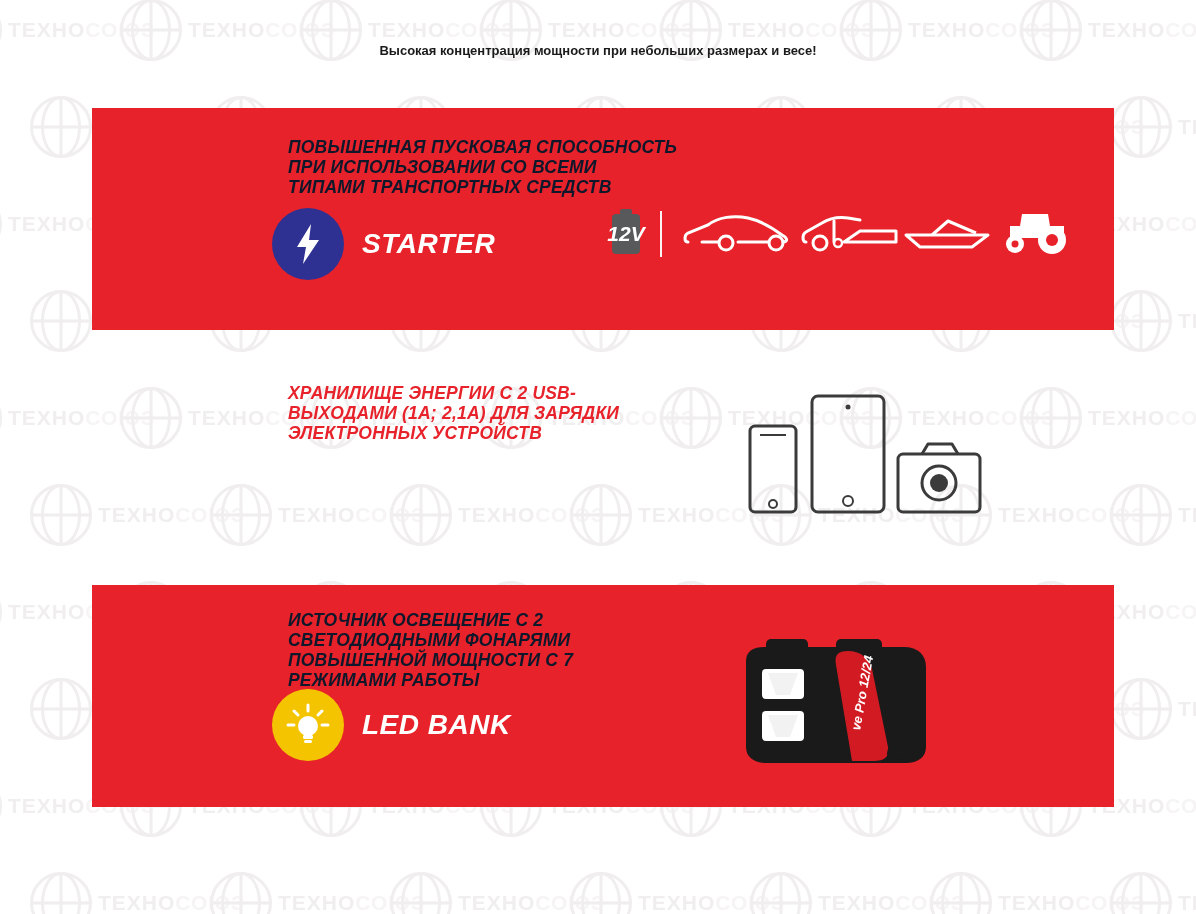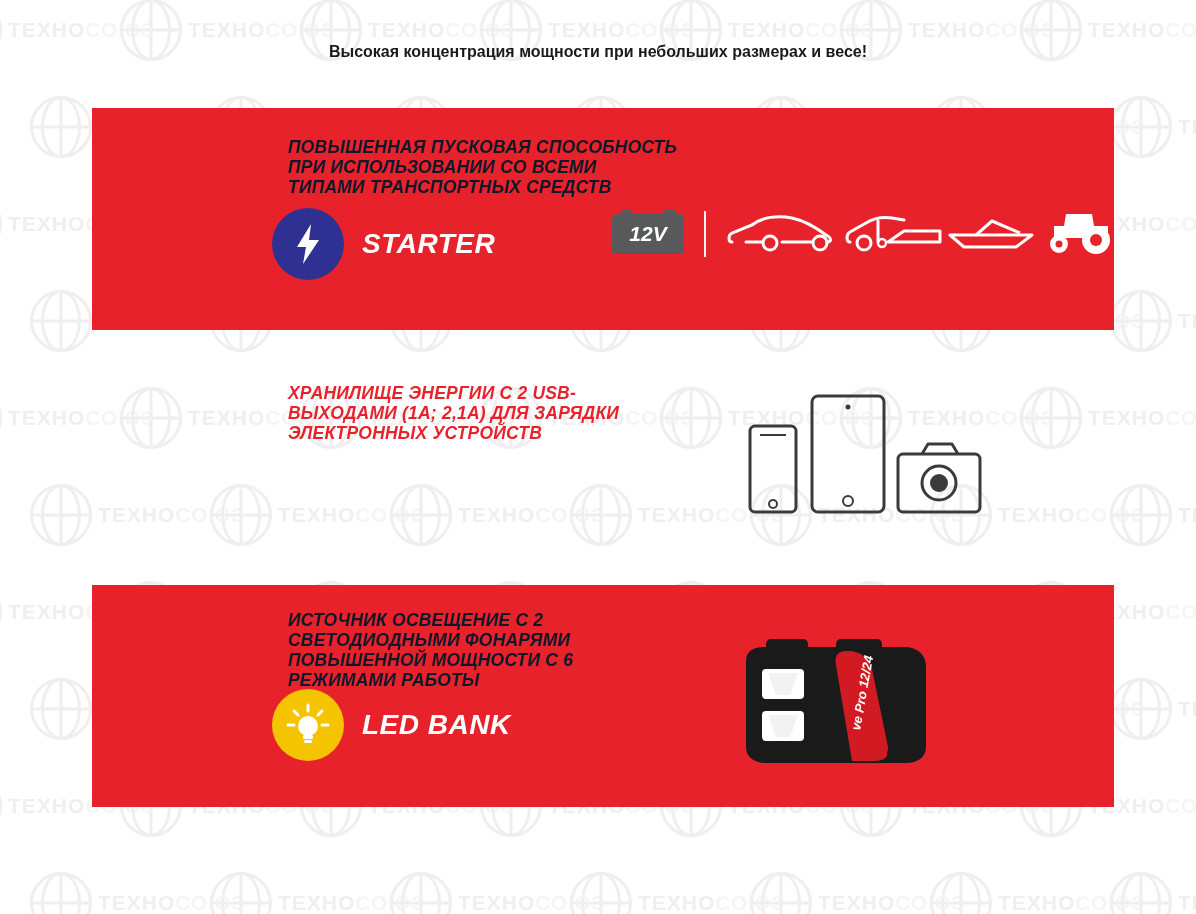--- a/index.html
+++ b/index.html
@@ -96,21 +96,21 @@
     width: 1196px;
     height: 914px;
   }
 
   .headline {
     position: absolute;
     top: 43px;
     left: 0;
     width: 1196px;
     text-align: center;
-    font-size: 16px;
+    font-size: 13px;
     font-weight: bold;
     color: #1a1a1a;
   }
 
   .panel {
     position: absolute;
     left: 92px;
     width: 1022px;
     background: #e8222a;
   }
@@ -174,21 +174,21 @@
   .badge-label.dark { color: #3b3b3b; }
 
   .vehicles {
     position: absolute;
     left: 520px;
     top: 98px;
     display: flex;
     align-items: center;
   }
   .volt-box {
-    width: 72px;
+    width: 28px;
     height: 40px;
     background: #58595b;
     border-radius: 4px;
     color: #ffffff;
     font-size: 21px;
     font-weight: bold;
     font-style: italic;
     display: flex;
     align-items: center;
     justify-content: center;
@@ -775,21 +775,21 @@
           <circle cx="207" cy="95" r="17" fill="none" stroke="#3b3b3b" stroke-width="3"></circle>
           <circle cx="207" cy="95" r="9" fill="#3b3b3b"></circle>
         </g>
       </svg>
     </div>
   </div>
 
   <div class="panel panel-3">
     <div class="feature-text p3-text">ИСТОЧНИК ОСВЕЩЕНИЕ С 2
 СВЕТОДИОДНЫМИ ФОНАРЯМИ
-ПОВЫШЕННОЙ МОЩНОСТИ С 6
+ПОВЫШЕННОЙ МОЩНОСТИ С 7
 РЕЖИМАМИ РАБОТЫ</div>
 
     <div class="badge-row p3-badge">
       <div class="badge-circle led">
         <svg width="44" height="44" viewBox="0 0 44 44" aria-hidden="true">
           <g stroke="#ffffff" stroke-width="3" stroke-linecap="round">
             <line x1="22" y1="2" x2="22" y2="8"></line>
             <line x1="8" y1="8" x2="12" y2="12"></line>
             <line x1="36" y1="8" x2="32" y2="12"></line>
             <line x1="2" y1="22" x2="8" y2="22"></line>

